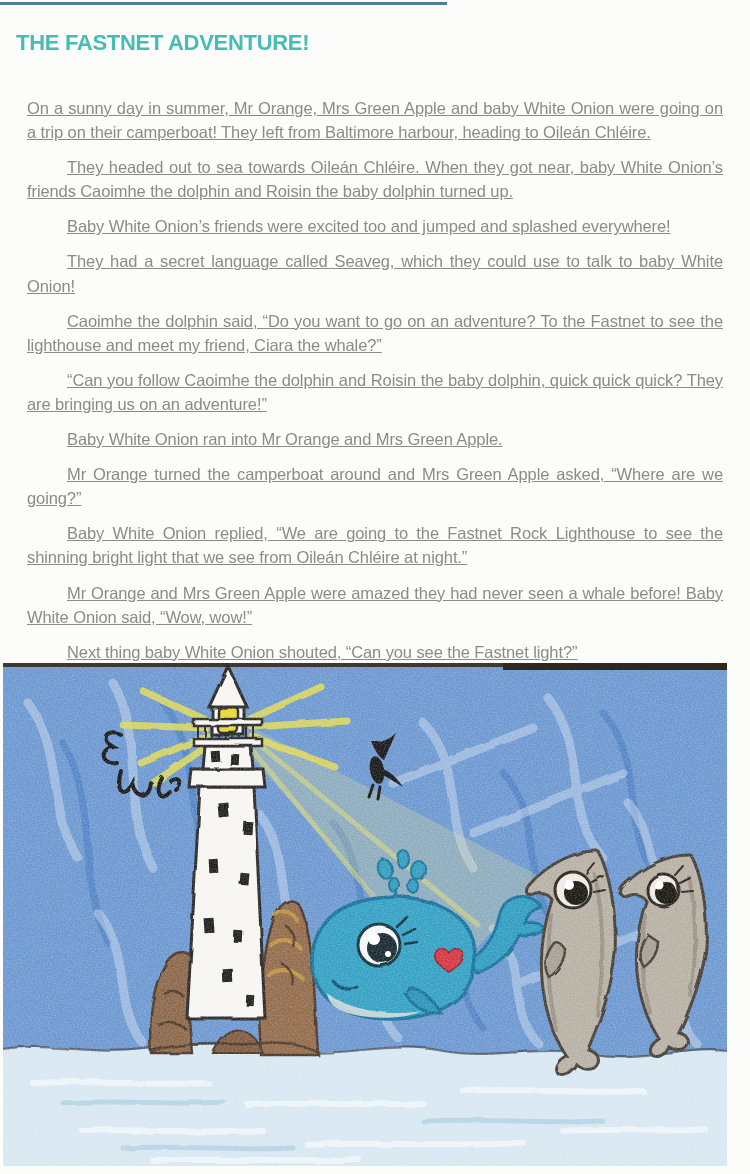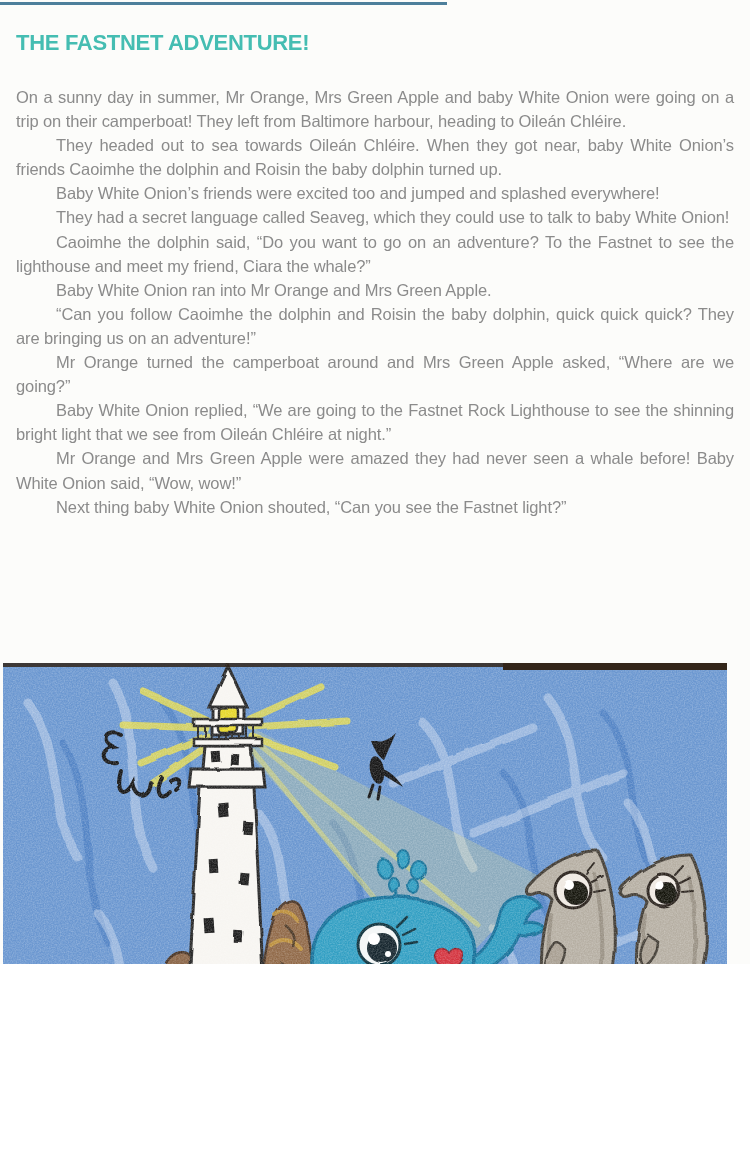--- a/index.html
+++ b/index.html
@@ -4,64 +4,64 @@
 <style>
   :root{
     --accent-teal:#45bdb2;
     --rule-blue:#4d7f9b;
     --body-text:#8b8b8b;
     --page-bg:#fcfcfa;
   }
   html,body{margin:0;padding:0;background:#ffffff;}
   .page{
     position:relative;
-    width:750px;height:964px;
+    width:750px;height:1174px;
     background:var(--page-bg);
     font-family:"Liberation Sans",sans-serif;
     overflow:hidden;
   }
   .top-rule{
     position:absolute;top:2px;left:0;
     width:447px;height:3px;
     background:var(--rule-blue);
   }
   h1.title{
     position:absolute;top:30px;left:16px;margin:0;
     font-size:22px;font-weight:bold;letter-spacing:-0.3px;
     color:var(--accent-teal);
   }
   .story{
     position:absolute;top:85px;left:16px;width:718px;
     color:var(--body-text);
     font-size:16.5px;line-height:24.1px;letter-spacing:-0.1px;
     text-align:justify;
   }
-  .story p{margin:0;text-indent:40px;}
+  .story p{margin:11px;text-indent:40px;text-decoration:underline;}
   .story p:first-child{text-indent:0;}
   figure.illustration{
     position:absolute;left:3px;top:663px;margin:0;
     width:724px;height:503px;
   }
   figure.illustration svg{display:block;}
 </style>
 </head>
 <body>
 
 <div class="page">
   <div class="top-rule"></div>
   <h1 class="title">THE FASTNET ADVENTURE!</h1>
 
   <div class="story">
     <p>On a sunny day in summer, Mr Orange, Mrs Green Apple and baby White Onion were going on a trip on their camperboat! They left from Baltimore harbour, heading to Oileán Chléire.</p>
     <p>They headed out to sea towards Oileán Chléire. When they got near, baby White Onion’s friends Caoimhe the dolphin and Roisin the baby dolphin turned up.</p>
     <p>Baby White Onion’s friends were excited too and jumped and splashed everywhere!</p>
     <p>They had a secret language called Seaveg, which they could use to talk to baby White Onion!</p>
     <p>Caoimhe the dolphin said, “Do you want to go on an adventure? To the Fastnet to see the lighthouse and meet my friend, Ciara the whale?”</p>
+    <p>“Can you follow Caoimhe the dolphin and Roisin the baby dolphin, quick quick quick? They are bringing us on an adventure!”</p>
     <p>Baby White Onion ran into Mr Orange and Mrs Green Apple.</p>
-    <p>“Can you follow Caoimhe the dolphin and Roisin the baby dolphin, quick quick quick? They are bringing us on an adventure!”</p>
     <p>Mr Orange turned the camperboat around and Mrs Green Apple asked, “Where are we going?”</p>
     <p>Baby White Onion replied, “We are going to the Fastnet Rock Lighthouse to see the shinning bright light that we see from Oileán Chléire at night.”</p>
     <p>Mr Orange and Mrs Green Apple were amazed they had never seen a whale before! Baby White Onion said, “Wow, wow!”</p>
     <p>Next thing baby White Onion shouted, “Can you see the Fastnet light?”</p>
   </div>
 
   <figure class="illustration" aria-label="Child's crayon drawing: the Fastnet Rock lighthouse with yellow light rays on a brown rock, two black birds, a smiling blue whale with a red heart and water spout, and two grey dolphins above a pale blue sea">
     <svg width="724" height="503" viewBox="0 0 724 503" xmlns="http://www.w3.org/2000/svg">
       <defs>
         <filter id="rough" x="-5%" y="-5%" width="110%" height="110%">

